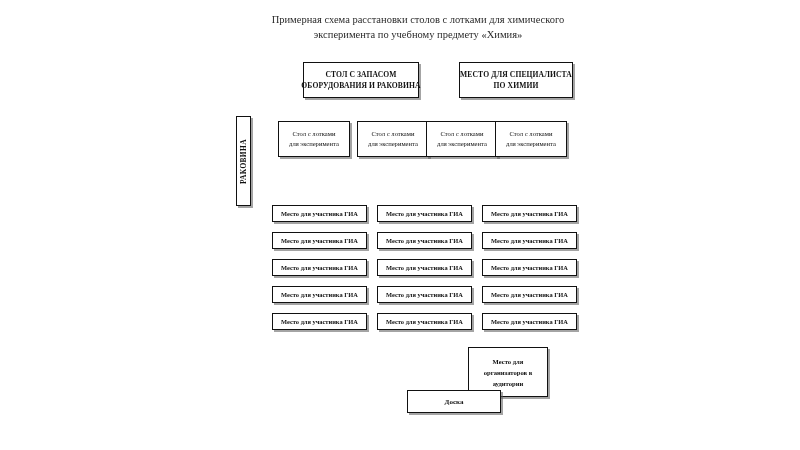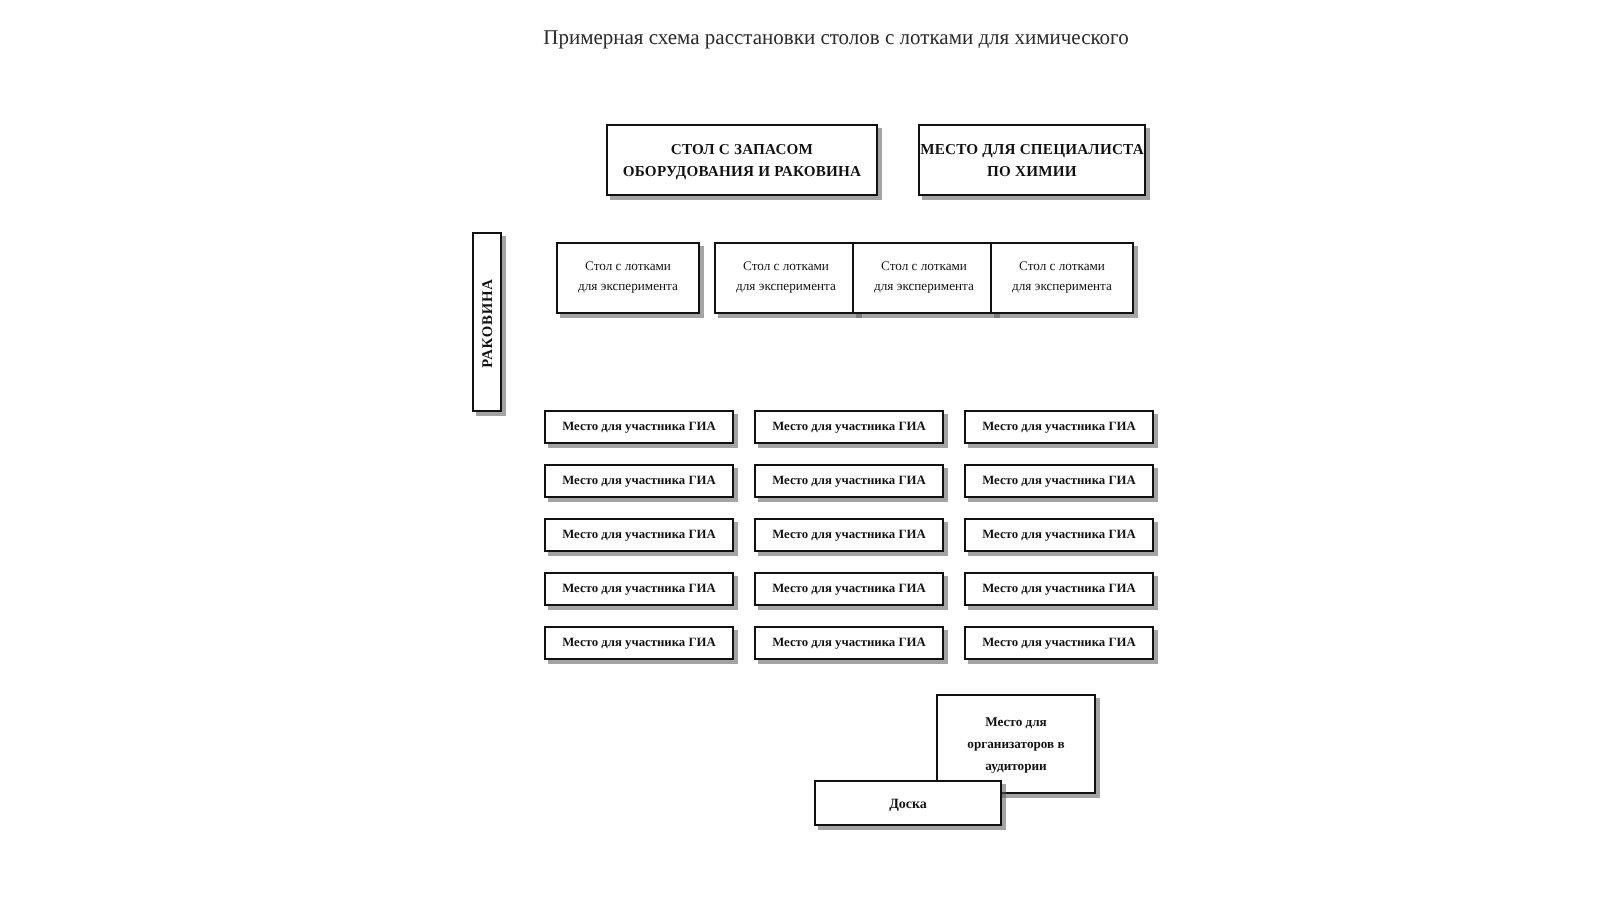--- a/index.html
+++ b/index.html
@@ -45,21 +45,21 @@
   }
   .box .ln { display: block; white-space: nowrap; }
 
   
   .topbox {
     font-size: 7.6px;
     font-weight: bold;
     line-height: 11px;
     letter-spacing: 0.1px;
   }
-  #box-supply-table { left: 303px; top: 62px; width: 136px; height: 36px; }
+  #box-supply-table { left: 303px; top: 62px; width: 116px; height: 36px; }
   #box-chem-specialist { left: 423px; top: 62px; width: 114px; height: 36px; margin-left: 36px; }
 
   
   #box-sink {
     left: 236px;
     top: 116px;
     width: 15px;
     height: 90px;
     box-shadow: 2px 2px 0 rgba(90,90,90,0.55);
   }
@@ -111,20 +111,21 @@
     font-size: 7px;
     font-weight: bold;
     margin-left: 40px;
   }
 </style>
 </head>
 <body>
 
 <div class="title">
   <span class="line">Примерная схема расстановки столов с лотками для химического</span>
+  <span class="line">эксперимента по учебному предмету «Химия»</span>
 </div>
 
 <div class="box topbox" id="box-supply-table">
   <span class="ln">СТОЛ С ЗАПАСОМ</span>
   <span class="ln">ОБОРУДОВАНИЯ И РАКОВИНА</span>
 </div>
 
 <div class="box topbox" id="box-chem-specialist">
   <span class="ln">МЕСТО ДЛЯ СПЕЦИАЛИСТА</span>
   <span class="ln">ПО ХИМИИ</span>

